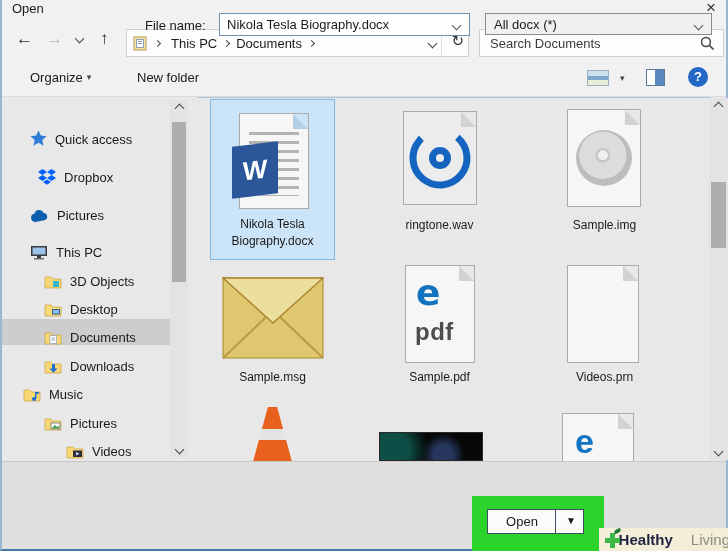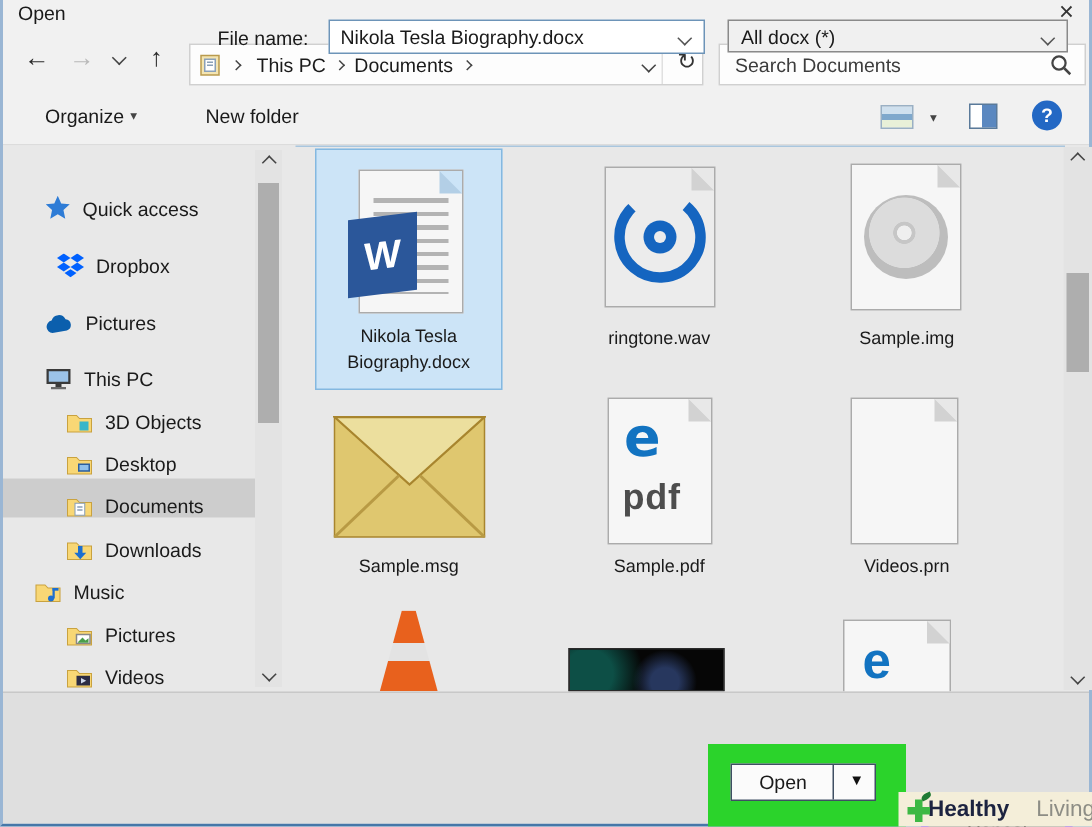--- a/index.html
+++ b/index.html
@@ -225,21 +225,21 @@
       <span class="lbl">Music</span>
     </div>
     <div class="siderow" style="top:308px; padding-left:42px;">
       <svg width="18" height="15">
         <path d="M1 3 L7 3 L9 5 L17 5 L17 14 L1 14 Z" fill="#f8d775" stroke="#c9a23f" stroke-width="0.7"></path>
         <rect x="7" y="7" width="9" height="6" fill="#ffffff" stroke="#888"></rect>
           <polygon points="8,12 11,9 13,11 15,9.5 15,12.5 8,12.5" fill="#4a9e4a"></polygon>
       </svg>
       <span class="lbl">Pictures</span>
     </div>
-    <div class="siderow" style="top:336px; padding-left:42px;">
+    <div class="siderow" style="top:336px; padding-left:64px;">
       <svg width="18" height="15">
         <path d="M1 3 L7 3 L9 5 L17 5 L17 14 L1 14 Z" fill="#f8d775" stroke="#c9a23f" stroke-width="0.7"></path>
         <rect x="7" y="6.5" width="9" height="6.5" fill="#2c2c44"></rect>
           <polygon points="10,8 13.5,9.8 10,11.6" fill="#cfd8ea"></polygon>
       </svg>
       <span class="lbl">Videos</span>
     </div>
 
     <div class="scrollbar sb-side">
       <div class="sb-btn" style="top:0;"><span class="chev chev-up"></span></div>

